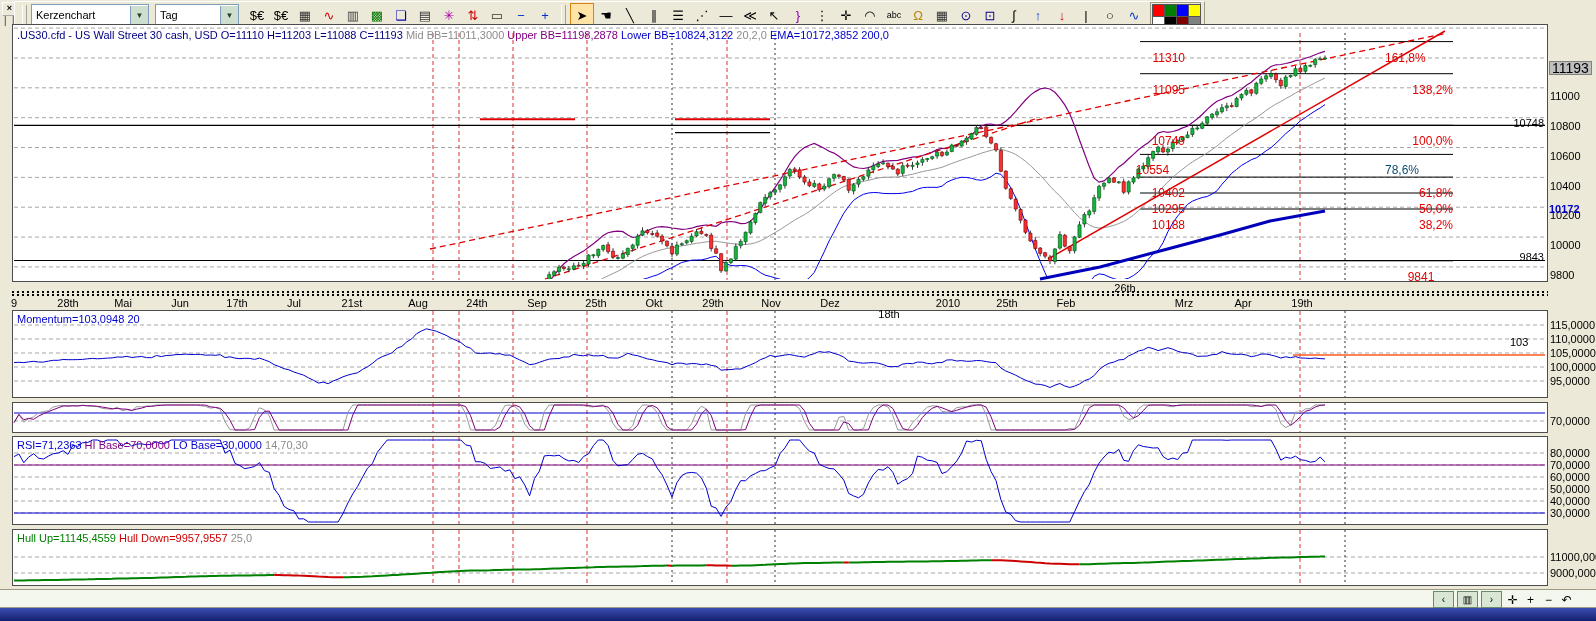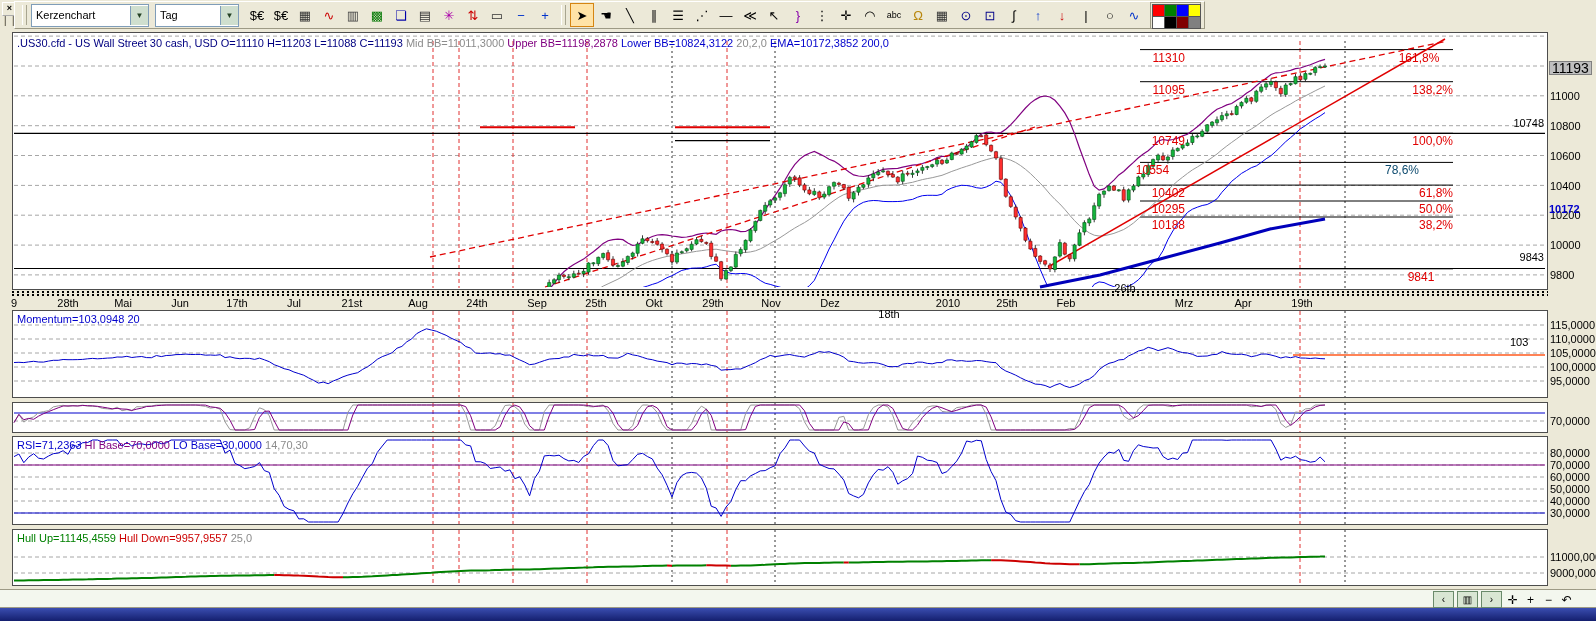--- a/index.html
+++ b/index.html
@@ -166,21 +166,21 @@
       <div class="pal" style="background:#008000"></div>
       <div class="pal" style="background:#0000ff"></div>
       <div class="pal" style="background:#ffff00"></div>
       <div class="pal" style="background:#ffffff"></div>
       <div class="pal" style="background:#000000"></div>
       <div class="pal" style="background:#800000"></div>
       <div class="pal" style="background:#808080"></div>
     </div>
   </div>
 
-<div id="main-panel" class="panel" style="top:32px;height:258px">
+<div id="main-panel" class="panel" style="top:24px;height:258px">
   <svg id="svg-main" width="1534" height="256" viewBox="0 0 1534 256">
       <defs>
         <clipPath id="mc">
           <rect x="1" y="10" width="1531" height="244"></rect>
         </clipPath>
       </defs>
       <path d="M1 241.9H1532" stroke="#a6a6a6" stroke-width="1" stroke-dasharray="4 3" fill="none"></path>
       <path d="M1 212.1H1532" stroke="#a6a6a6" stroke-width="1" stroke-dasharray="4 3" fill="none"></path>
       <path d="M1 182.2H1532" stroke="#a6a6a6" stroke-width="1" stroke-dasharray="4 3" fill="none"></path>
       <path d="M1 152.4H1532" stroke="#a6a6a6" stroke-width="1" stroke-dasharray="4 3" fill="none"></path>
@@ -316,21 +316,21 @@
     <div class="al" style="left:1550px;top:150px">10600</div>
     <div class="al" style="left:1550px;top:180px">10400</div>
     <div class="al" style="left:1550px;top:209px">10200</div>
     <div class="al" style="left:1550px;top:239px">10000</div>
     <div class="al" style="left:1550px;top:269px">9800</div>
     <div class="al" style="color:#0000cc;font-weight:bold;left:1549px;top:203px">10172</div>
     <div class="al" style="width: 60px; text-align: right; left: 1484px; top: 117px; color: rgb(0, 0, 0);">10748</div>
     <div class="al" style="width: 60px; text-align: right; left: 1484px; top: 251px; color: rgb(0, 0, 0);">9843</div>
     <div class="al" style="width:50px;text-align:center;color:#e00000;font-size:12px;left:1396px;top:271px">9841</div>
     <div class="al" style="width:65px;text-align:right;color:#e00000;font-size:12px;left:1120px;top:51.6px">11310</div>
-    <div class="al" style="width:68px;text-align:center;color:#e00000;font-size:12px;left:1385px;top:51.6px">161,8%</div>
+    <div class="al" style="width:68px;text-align:left;color:#e00000;font-size:12px;left:1385px;top:51.6px">161,8%</div>
     <div class="al" style="width:65px;text-align:right;color:#e00000;font-size:12px;left:1120px;top:83.7px">11095</div>
     <div class="al" style="width:68px;text-align:right;color:#e00000;font-size:12px;left:1385px;top:83.7px">138,2%</div>
     <div class="al" style="width:65px;text-align:right;color:#e00000;font-size:12px;left:1120px;top:135.3px">10749</div>
     <div class="al" style="width:68px;text-align:right;color:#e00000;font-size:12px;left:1385px;top:135.3px">100,0%</div>
     <div class="al" style="width:65px;text-align:center;color:#e00000;font-size:12px;left:1120px;top:164.4px">10554</div>
     <div class="al" style="width:68px;text-align:left;color:#0c4a6e;font-size:12px;left:1385px;top:164.4px">78,6%</div>
     <div class="al" style="width:65px;text-align:right;color:#e00000;font-size:12px;left:1120px;top:187.1px">10402</div>
     <div class="al" style="width:68px;text-align:right;color:#e00000;font-size:12px;left:1385px;top:187.1px">61,8%</div>
     <div class="al" style="width:65px;text-align:right;color:#e00000;font-size:12px;left:1120px;top:203px">10295</div>
     <div class="al" style="width:68px;text-align:right;color:#e00000;font-size:12px;left:1385px;top:203px">50,0%</div>

